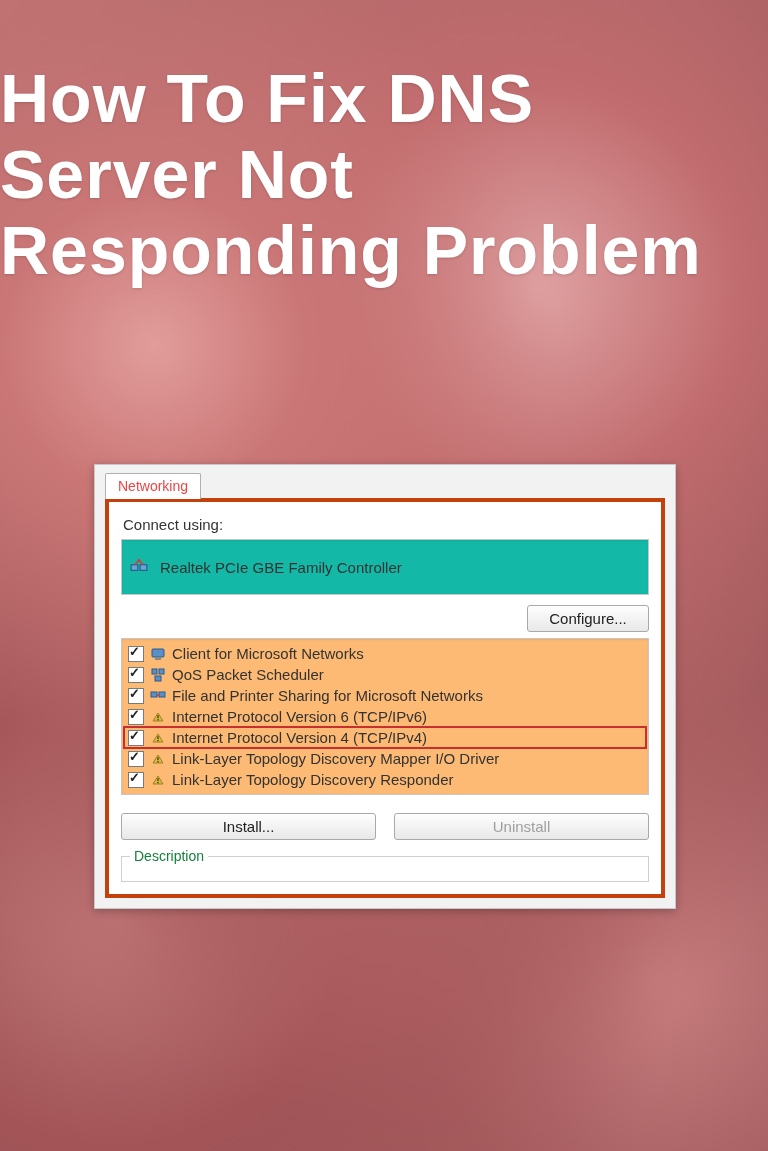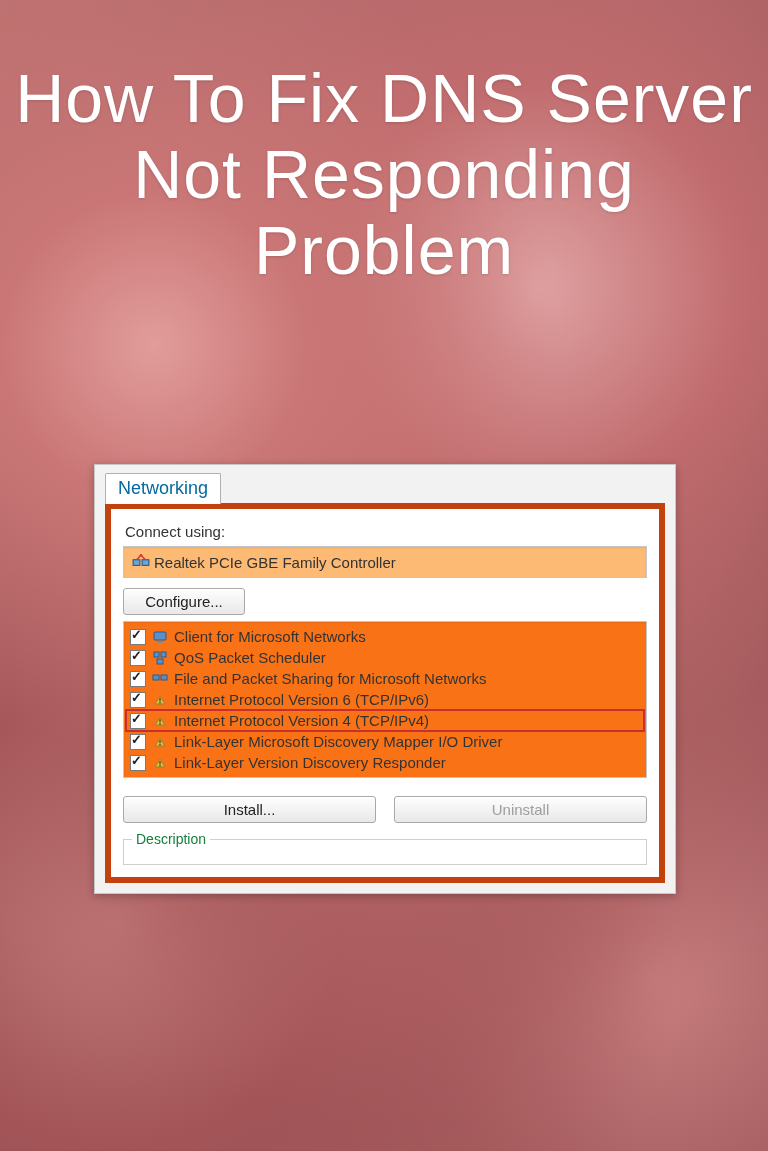--- a/index.html
+++ b/index.html
@@ -4,32 +4,32 @@
 <style>
 html,body{margin:0;padding:0;width:768px;height:1151px;overflow:hidden;font-family:Arial,Helvetica,sans-serif}
 .bg{position:absolute;inset:0;background:
 radial-gradient(circle at 20% 30%,#e8a3a1 0%,#d17c7c 15%,transparent 40%),
 radial-gradient(circle at 70% 25%,#e6a7a8 0%,#c87274 20%,transparent 45%),
 radial-gradient(circle at 50% 60%,#d98c8b 0%,#b56668 25%,transparent 55%),
 radial-gradient(circle at 15% 80%,#c77d7e 0%,#a85a5d 20%,transparent 50%),
 radial-gradient(circle at 85% 85%,#cf8485 0%,#ad6466 20%,transparent 50%),
 linear-gradient(135deg,#c47776 0%,#b36a6c 30%,#9e5a5d 60%,#8a4e51 100%);
 filter:contrast(1.05) brightness(.95)}
-.title{position:absolute;top:60px;left:0;right:0;text-align:center;color:#fff;font-weight:400;font-size:68px;line-height:1.12;letter-spacing:1px;text-shadow:0 1px 3px rgba(0,0,0,.15)}
+.title{position:absolute;top:60px;left:0;right:0;text-align:left;color:#fff;font-weight:700;font-size:68px;line-height:1.12;letter-spacing:1px;text-shadow:0 1px 3px rgba(0,0,0,.15)}
 .dialog{position:absolute;left:94px;top:464px;width:580px;background:#f2f2f2;border:1px solid #c8c8c8;box-shadow:0 2px 8px rgba(0,0,0,.25);font-family:"Segoe UI",Tahoma,sans-serif;filter:blur(.3px)}
 .tabrow{display:flex;padding:8px 10px 0 10px}
-.tab{background:#fff;border:1px solid #b0b0b0;border-bottom:none;padding:4px 12px 5px 12px;font-size:18px;color:#0369a1;border-radius:2px 2px 0 0}
-.panel{margin:0 10px 10px 10px;background:#fff;border:6px solid #c2410c;padding:10px 12px 12px 12px;font-size:15px;color:#333;margin-top:-1px}
+.tab{background:#fff;border:1px solid #b0b0b0;border-bottom:none;padding:4px 12px 5px 12px;font-size:14px;color:#ef4444;border-radius:2px 2px 0 0}
+.panel{margin:0 10px 10px 10px;background:#fff;border:4px solid #c2410c;padding:10px 12px 12px 12px;font-size:15px;color:#333;margin-top:-1px}
 .lbl{margin:4px 0 6px 2px;color:#333}
-.adapter{border:1px solid #c6c6c6;background:#fdba74;padding:6px 8px;display:flex;align-items:center;gap:4px;box-shadow:inset 0 1px 2px rgba(0,0,0,.08)}
+.adapter{border:1px solid #c6c6c6;background:#14b8a6;padding:18px 8px;display:flex;align-items:center;gap:12px;box-shadow:inset 0 1px 2px rgba(0,0,0,.08)}
 .adapter-icon{width:18px;height:18px}
-.btnrow{display:flex;justify-content:flex-start;margin:10px 0 6px 0}
+.btnrow{display:flex;justify-content:flex-end;margin:10px 0 6px 0}
 .btn{background:linear-gradient(#fefefe,#e8e8e8);border:1px solid #a9a9a9;border-radius:3px;padding:4px 0;font-size:15px;color:#222;min-width:120px;text-align:center;box-shadow:0 1px 0 rgba(255,255,255,.6) inset}
 .btn.disabled{color:#9e9e9e}
-.listbox{border:1px solid #c6c6c6;background:#f97316;box-shadow:inset 0 1px 2px rgba(0,0,0,.08);padding:4px 2px}
+.listbox{border:1px solid #c6c6c6;background:#fdba74;box-shadow:inset 0 1px 2px rgba(0,0,0,.08);padding:4px 2px}
 .item{display:flex;align-items:center;gap:6px;padding:2px 4px;font-size:15px;white-space:nowrap}
 .item .chk{width:14px;height:14px;flex:0 0 14px;border:1px solid #7a7a7a;background:#fff;position:relative}
 .item .chk::after{content:"✓";position:absolute;top:-3px;left:0;font-size:13px;font-weight:bold;color:#222}
 .item .ico{width:16px;height:16px;flex:0 0 16px}
 .item.hl{outline:2px solid #c7302f;outline-offset:-1px}
 .btnrow3{display:flex;gap:18px;justify-content:space-between;margin:18px 0 6px 0}
 .btnrow3 .btn{flex:1}
 .prop-hl{outline:2px solid #c7302f;outline-offset:2px}
 .group{position:relative;border:1px solid #cfcfcf;margin-top:16px;padding:14px 10px 10px 10px;font-size:14px;color:#555;line-height:1.35}
 .group .legend{position:absolute;top:-10px;left:8px;background:#fff;padding:0 4px;font-size:14px;color:#15803d}
@@ -77,21 +77,21 @@
             </svg></span>
           <span>QoS Packet Scheduler</span>
         </div>
         <div class="item">
           <span class="chk"></span>
           <span class="ico"><svg viewBox="0 0 16 16">
               <rect x="1" y="4" width="6" height="5" fill="#5a8fc7" stroke="#2a5a8a"></rect>
               <rect x="9" y="4" width="6" height="5" fill="#5a8fc7" stroke="#2a5a8a"></rect>
               <path d="M7 7 L9 7" stroke="#d83838" stroke-width="1.5"></path>
             </svg></span>
-          <span>File and Packet Sharing for Microsoft Networks</span>
+          <span>File and Printer Sharing for Microsoft Networks</span>
         </div>
         <div class="item">
           <span class="chk"></span>
           <span class="ico"><svg viewBox="0 0 16 16">
               <path d="M3 12 L8 4 L13 12 Z" fill="#d8b848" stroke="#a08020"></path>
               <rect x="7.2" y="6.2" width="1.6" height="3" fill="#6a5510"></rect>
               <rect x="7.2" y="10" width="1.6" height="1.4" fill="#6a5510"></rect>
             </svg></span>
           <span>Internet Protocol Version 6 (TCP/IPv6)</span>
         </div>
@@ -104,30 +104,30 @@
             </svg></span>
           <span>Internet Protocol Version 4 (TCP/IPv4)</span>
         </div>
         <div class="item">
           <span class="chk"></span>
           <span class="ico"><svg viewBox="0 0 16 16">
               <path d="M3 12 L8 4 L13 12 Z" fill="#d8b848" stroke="#a08020"></path>
               <rect x="7.2" y="6.2" width="1.6" height="3" fill="#6a5510"></rect>
               <rect x="7.2" y="10" width="1.6" height="1.4" fill="#6a5510"></rect>
             </svg></span>
-          <span>Link-Layer Microsoft Discovery Mapper I/O Driver</span>
+          <span>Link-Layer Topology Discovery Mapper I/O Driver</span>
         </div>
         <div class="item">
           <span class="chk"></span>
           <span class="ico"><svg viewBox="0 0 16 16">
               <path d="M3 12 L8 4 L13 12 Z" fill="#d8b848" stroke="#a08020"></path>
               <rect x="7.2" y="6.2" width="1.6" height="3" fill="#6a5510"></rect>
               <rect x="7.2" y="10" width="1.6" height="1.4" fill="#6a5510"></rect>
             </svg></span>
-          <span>Link-Layer Version Discovery Responder</span>
+          <span>Link-Layer Topology Discovery Responder</span>
         </div>
       </div>
     <div class="btnrow3">
       <div class="btn">Install...</div>
       <div class="btn disabled">Uninstall</div>
     </div>
     <div class="group">
       <span class="legend">Description</span>
     </div>
   </div>

